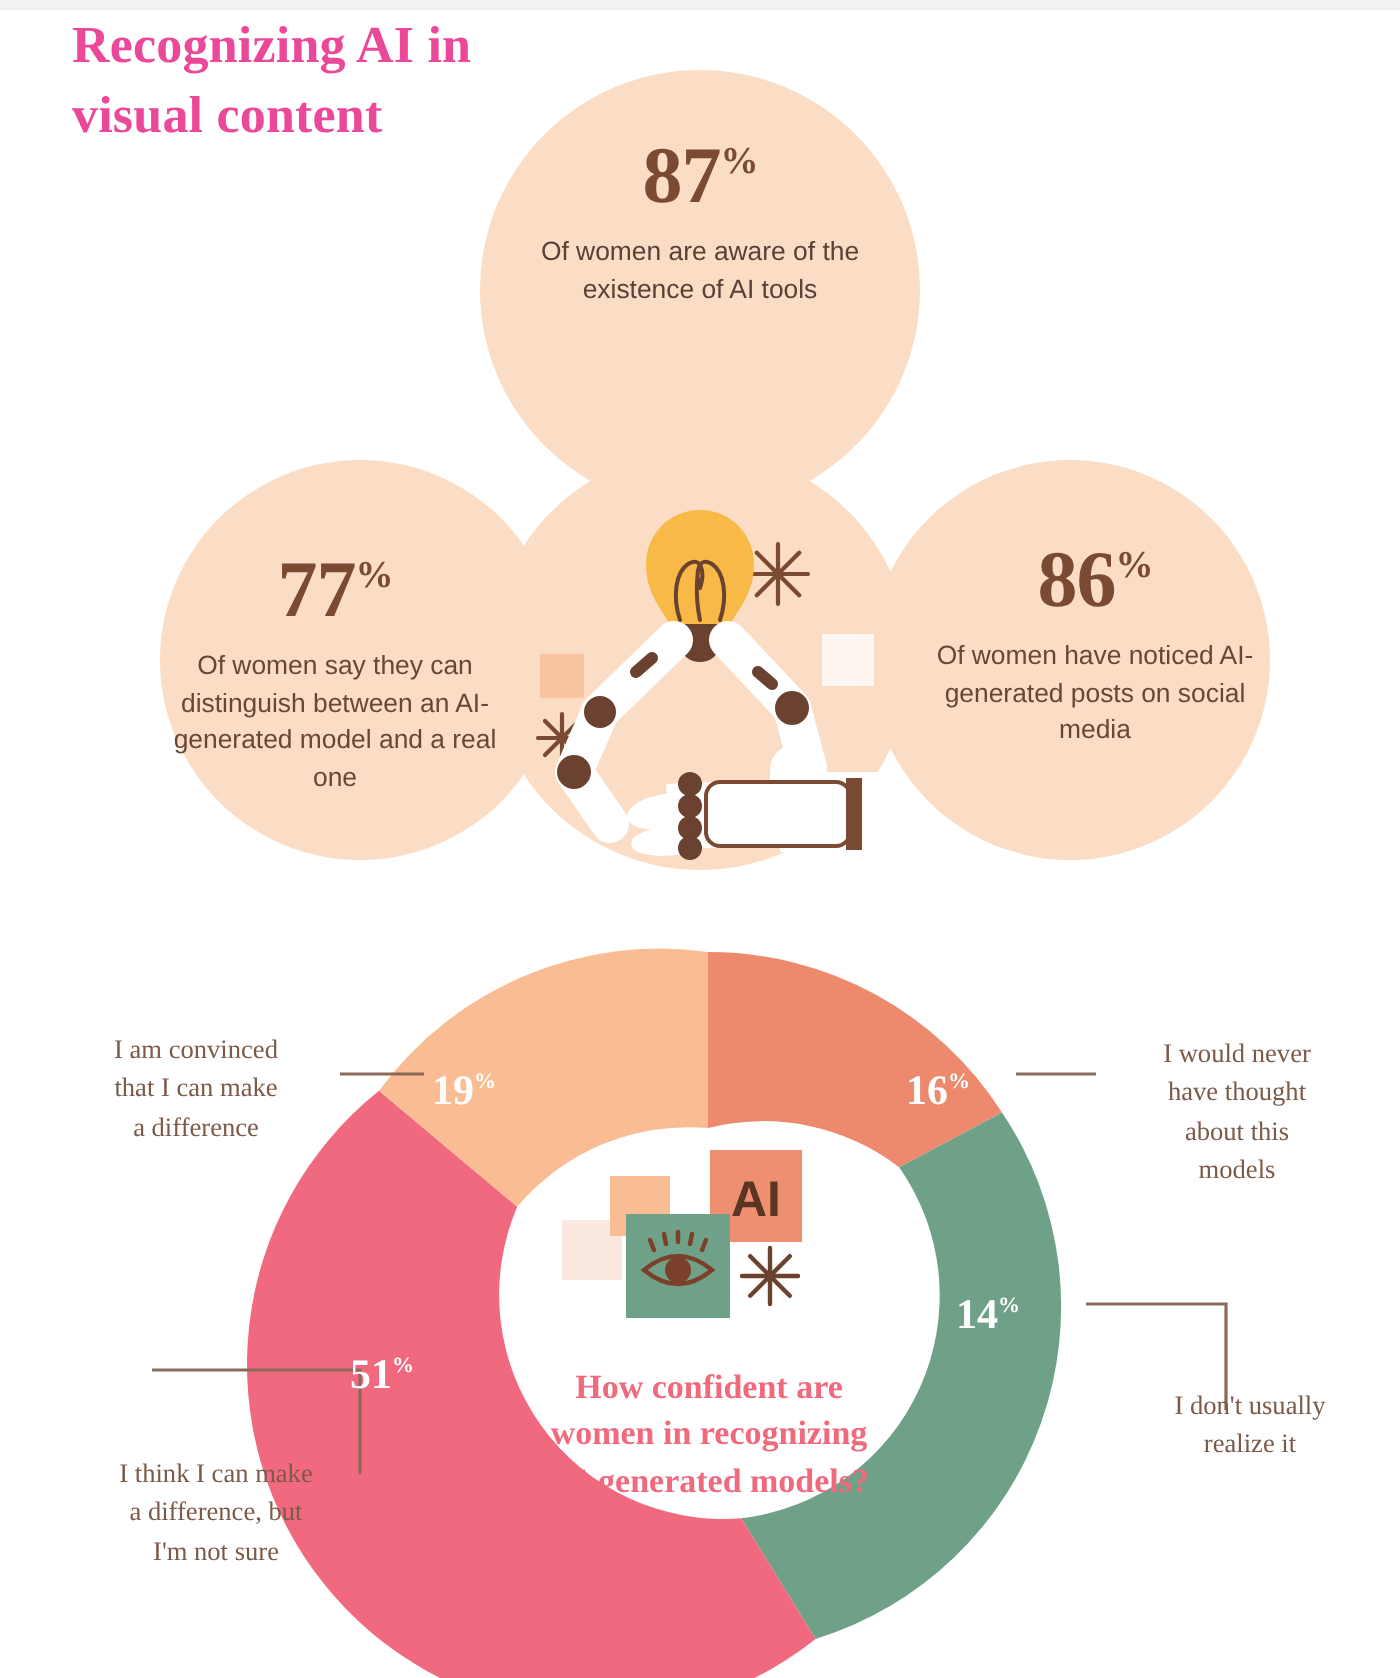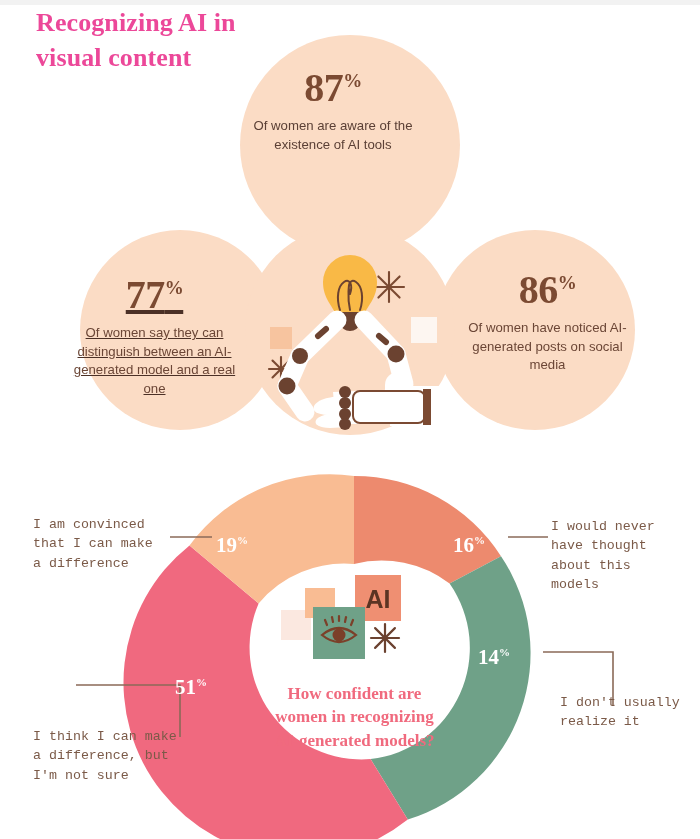--- a/index.html
+++ b/index.html
@@ -65,22 +65,22 @@
   }
   .venn-desc {
     font-family: "Liberation Sans", sans-serif;
     font-size: 13.2px;
     line-height: 1.42;
     color: #5b4036;
     margin-top: 9px;
   }
   .venn-desc-left { color: #6b4636; }
 
-  #circle-top-text { left: 233px; top: 48px; width: 200px; }
-  #circle-left-text { left: 62px; top: 255px; width: 185px; text-decoration: underline; }
+  #circle-top-text { left: 250px; top: 48px; width: 200px; }
+  #circle-left-text { left: 75px; top: 255px; width: 185px; }
   #circle-right-text { left: 455px; top: 250px; width: 185px; }
 
   
   #donut-wrap {
     position: absolute;
     left: 0; top: 455px;
     width: 700px; height: 384px;
   }
   .donut-svg { position: absolute; left: 0; top: 0; }
 
@@ -92,24 +92,25 @@
     text-align: center;
     font-family: "Liberation Serif", serif;
     font-weight: bold;
     font-size: 17px;
     line-height: 1.38;
     color: #f06a7e;
   }
 
   .leg {
     position: absolute;
-    font-family: Liberation Mono, monospace;
+    font-family: Liberation Serif, serif;
     font-size: 13.3px;
     line-height: 1.45;
     color: #7b5a48;
+    text-align: center;
   }
   #leg-19 { left: 33px; top: 60px; width: 130px; }
   #leg-51 { left: 33px; top: 272px; width: 150px; }
   #leg-16 { left: 551px; top: 62px; width: 135px; }
   #leg-14 { left: 560px; top: 238px; width: 130px; }
 
   .pct-lbl {
     position: absolute;
     font-family: "Liberation Serif", serif;
     font-weight: bold;

